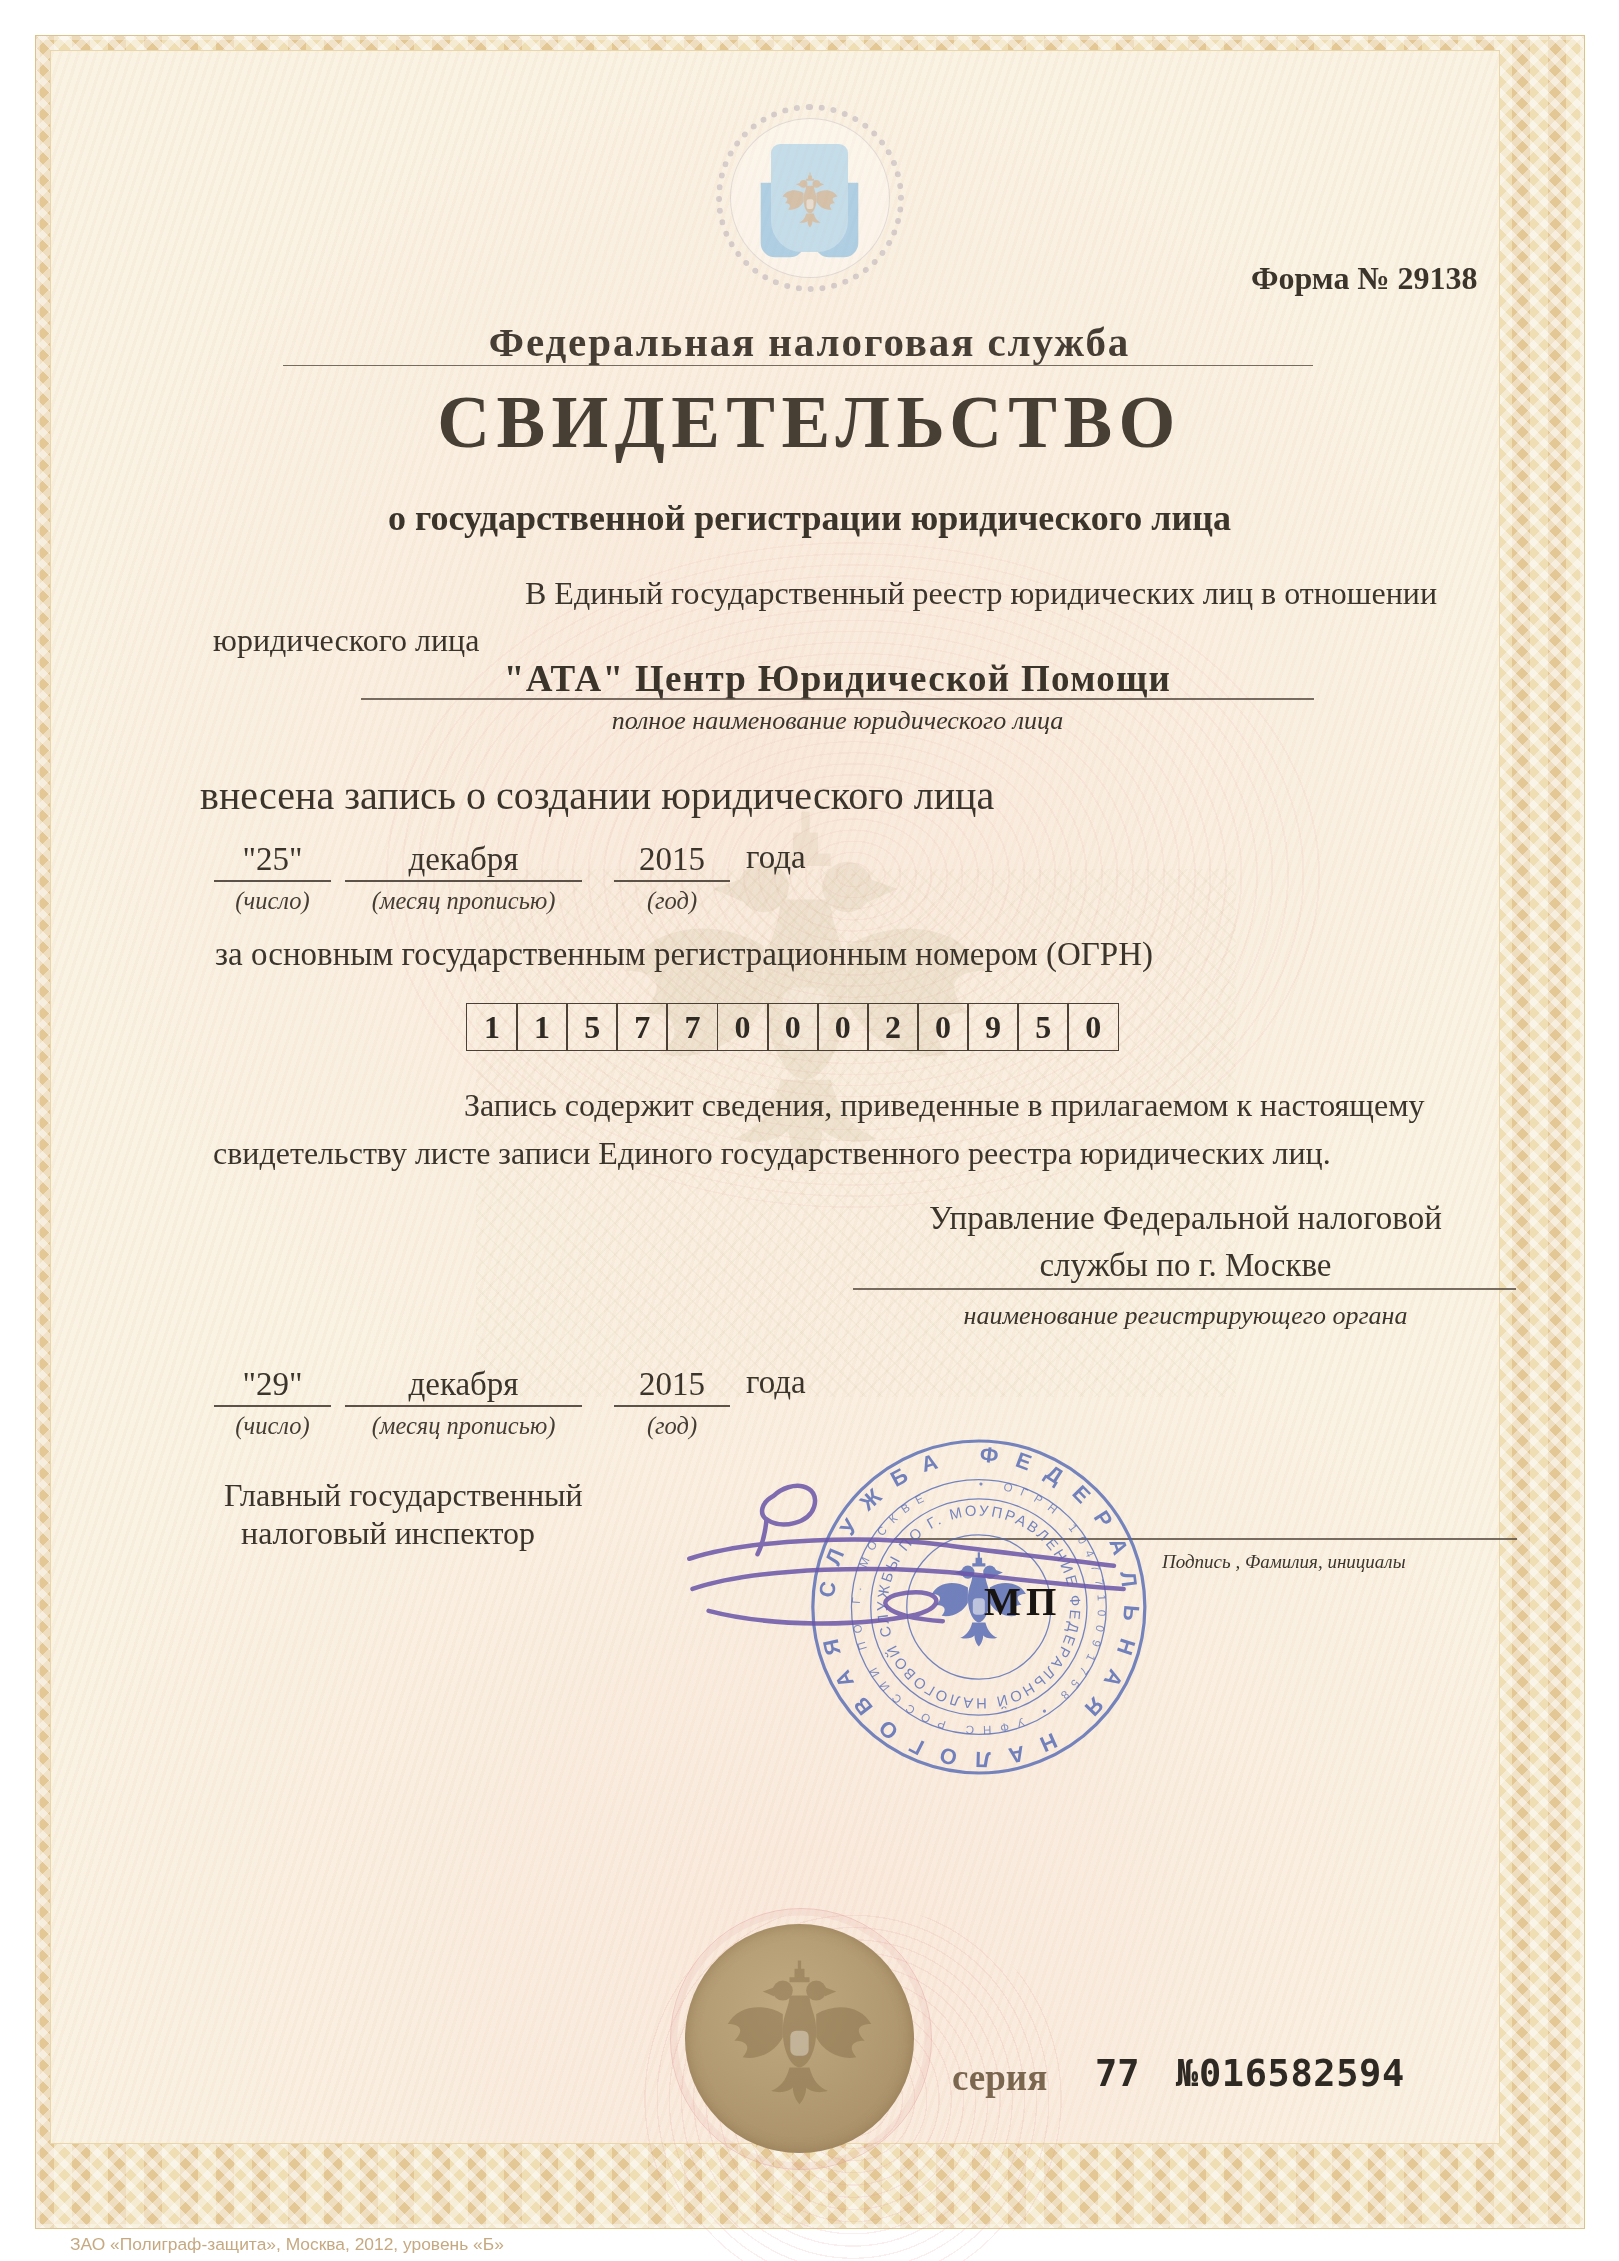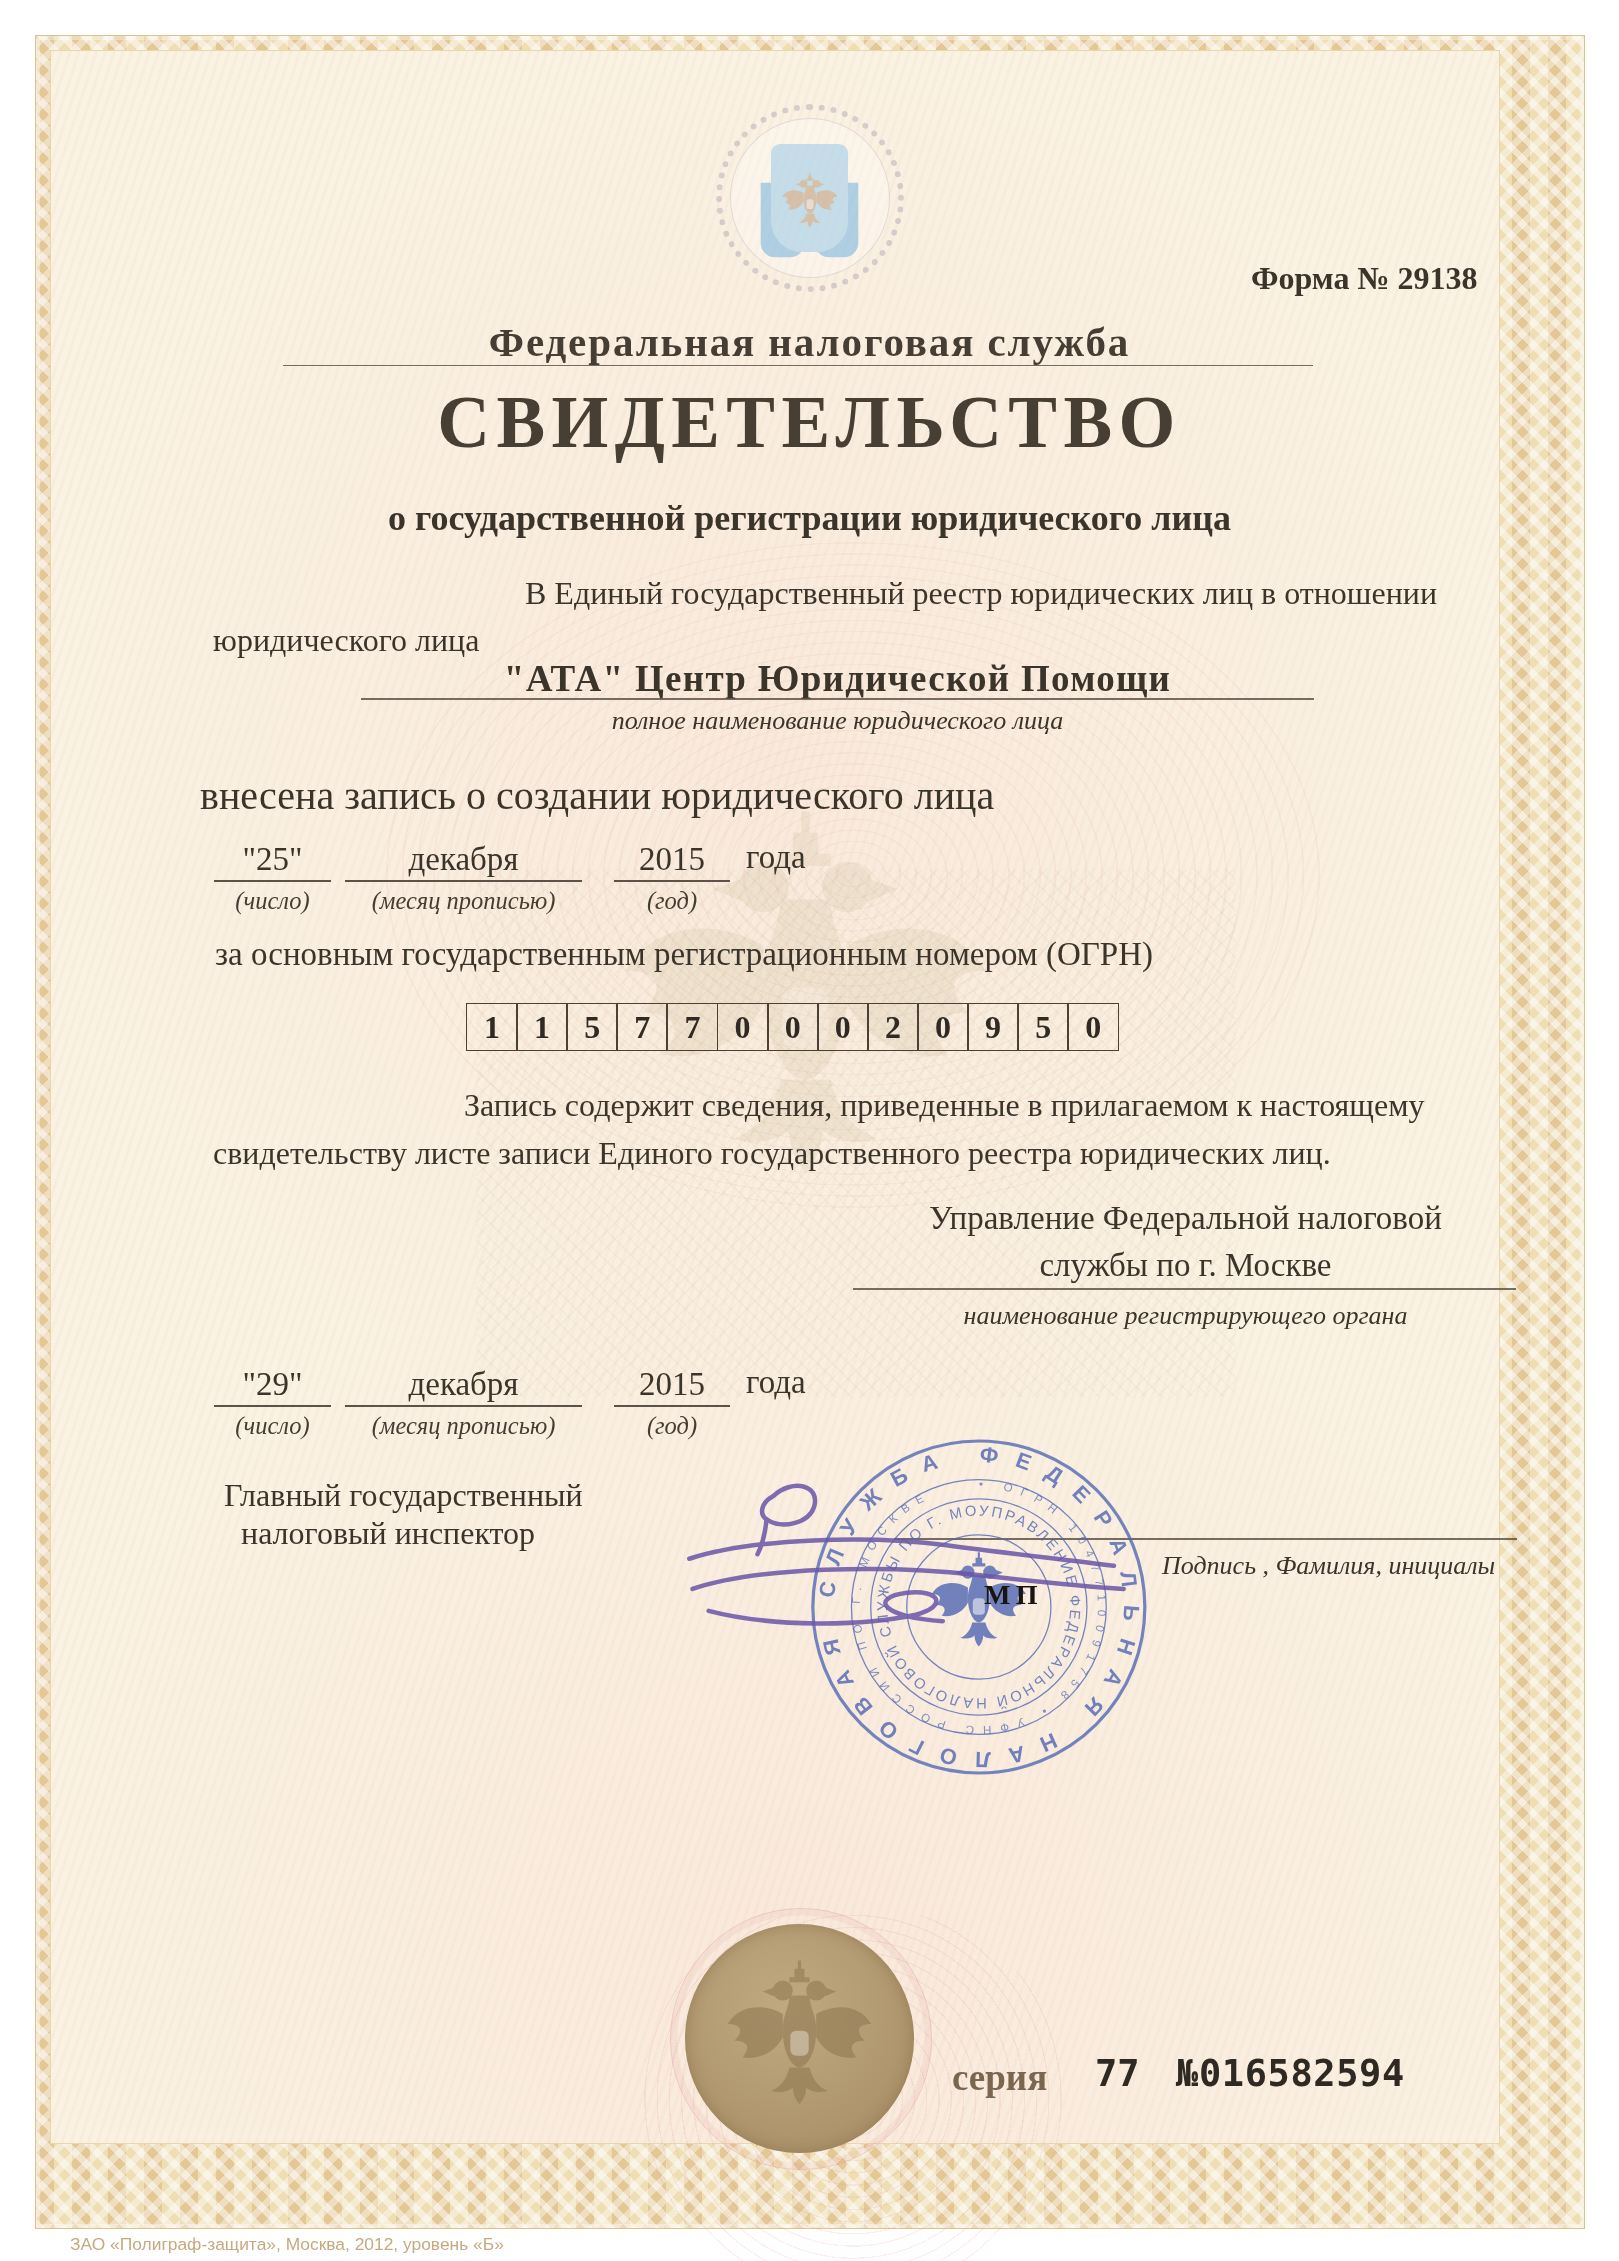--- a/index.html
+++ b/index.html
@@ -169,21 +169,21 @@
   <div class="field" style="left:614px;top:1364px;width:116px;">
     <div class="v">2015</div>
     <div class="ln"></div>
     <div class="cap">(год)</div>
   </div>
   <div class="t" style="left:746px;top:1364px;font-size:33px;">года</div>
 
   <div class="t" style="left:224px;top:1477px;font-size:32px;">Главный государственный</div>
   <div class="t" style="left:224px;top:1515px;font-size:32px;margin-left:17px;">налоговый инспектор</div>
   <div class="rule" style="left:894px;top:1538px;width:623px;"></div>
-  <div class="t i" style="left:1162px;top:1551px;font-size:26px;text-align:center;">Подпись , Фамилия, инициалы</div>
+  <div class="t i" style="left:1162px;top:1551px;font-size:19px;text-align:center;">Подпись , Фамилия, инициалы</div>
 
   <div class="stamp-wrap">
     <svg width="489" height="374" viewBox="0 0 760 580">
       <g stroke="#5066b4" fill="none" opacity="0.78">
         <circle cx="480" cy="290" r="258" stroke-width="5"></circle>
         <circle cx="480" cy="290" r="198" stroke-width="2"></circle>
         <circle cx="480" cy="290" r="168" stroke-width="2"></circle>
         <circle cx="480" cy="290" r="112" stroke-width="2"></circle>
       </g>
       <defs>
@@ -205,21 +205,21 @@
       </g>
       <g stroke="#6a55a8" stroke-width="7" fill="none" stroke-linecap="round" opacity="0.85">
         <path d="M160,118 C190,90 234,100 224,134 C216,160 174,170 150,154 C138,145 142,128 160,118"></path>
         <path d="M150,154 C148,176 144,192 136,208"></path>
         <path d="M30,215 C130,183 310,178 430,194 C520,206 610,216 690,226"></path>
         <path d="M35,262 C135,228 335,224 475,240 C565,250 630,257 705,262"></path>
         <path d="M60,296 C160,322 300,320 382,302 C432,289 420,262 368,268 C308,276 330,306 424,312"></path>
       </g>
     </svg>
   </div>
-  <div class="t b" style="left:984px;top:1579px;font-size:28px;letter-spacing:5.2px;color:#171411;">МП</div>
+  <div class="t b" style="left:984px;top:1579px;font-size:39px;letter-spacing:5.2px;color:#171411;">МП</div>
 
   <div class="seal-ring"></div>
   <div class="seal">
     <svg width="167" height="178" viewBox="0 0 100 100">
       <use href="#eagleSym" fill="#8d7650"></use>
     </svg>
   </div>
 
   <div class="t b" style="left:952px;top:2056px;font-size:37px;color:#7b6750;">серия</div>
   <div class="t b mono" style="left:1095px;top:2052px;font-size:37px;color:#2e2a23;">77</div>

